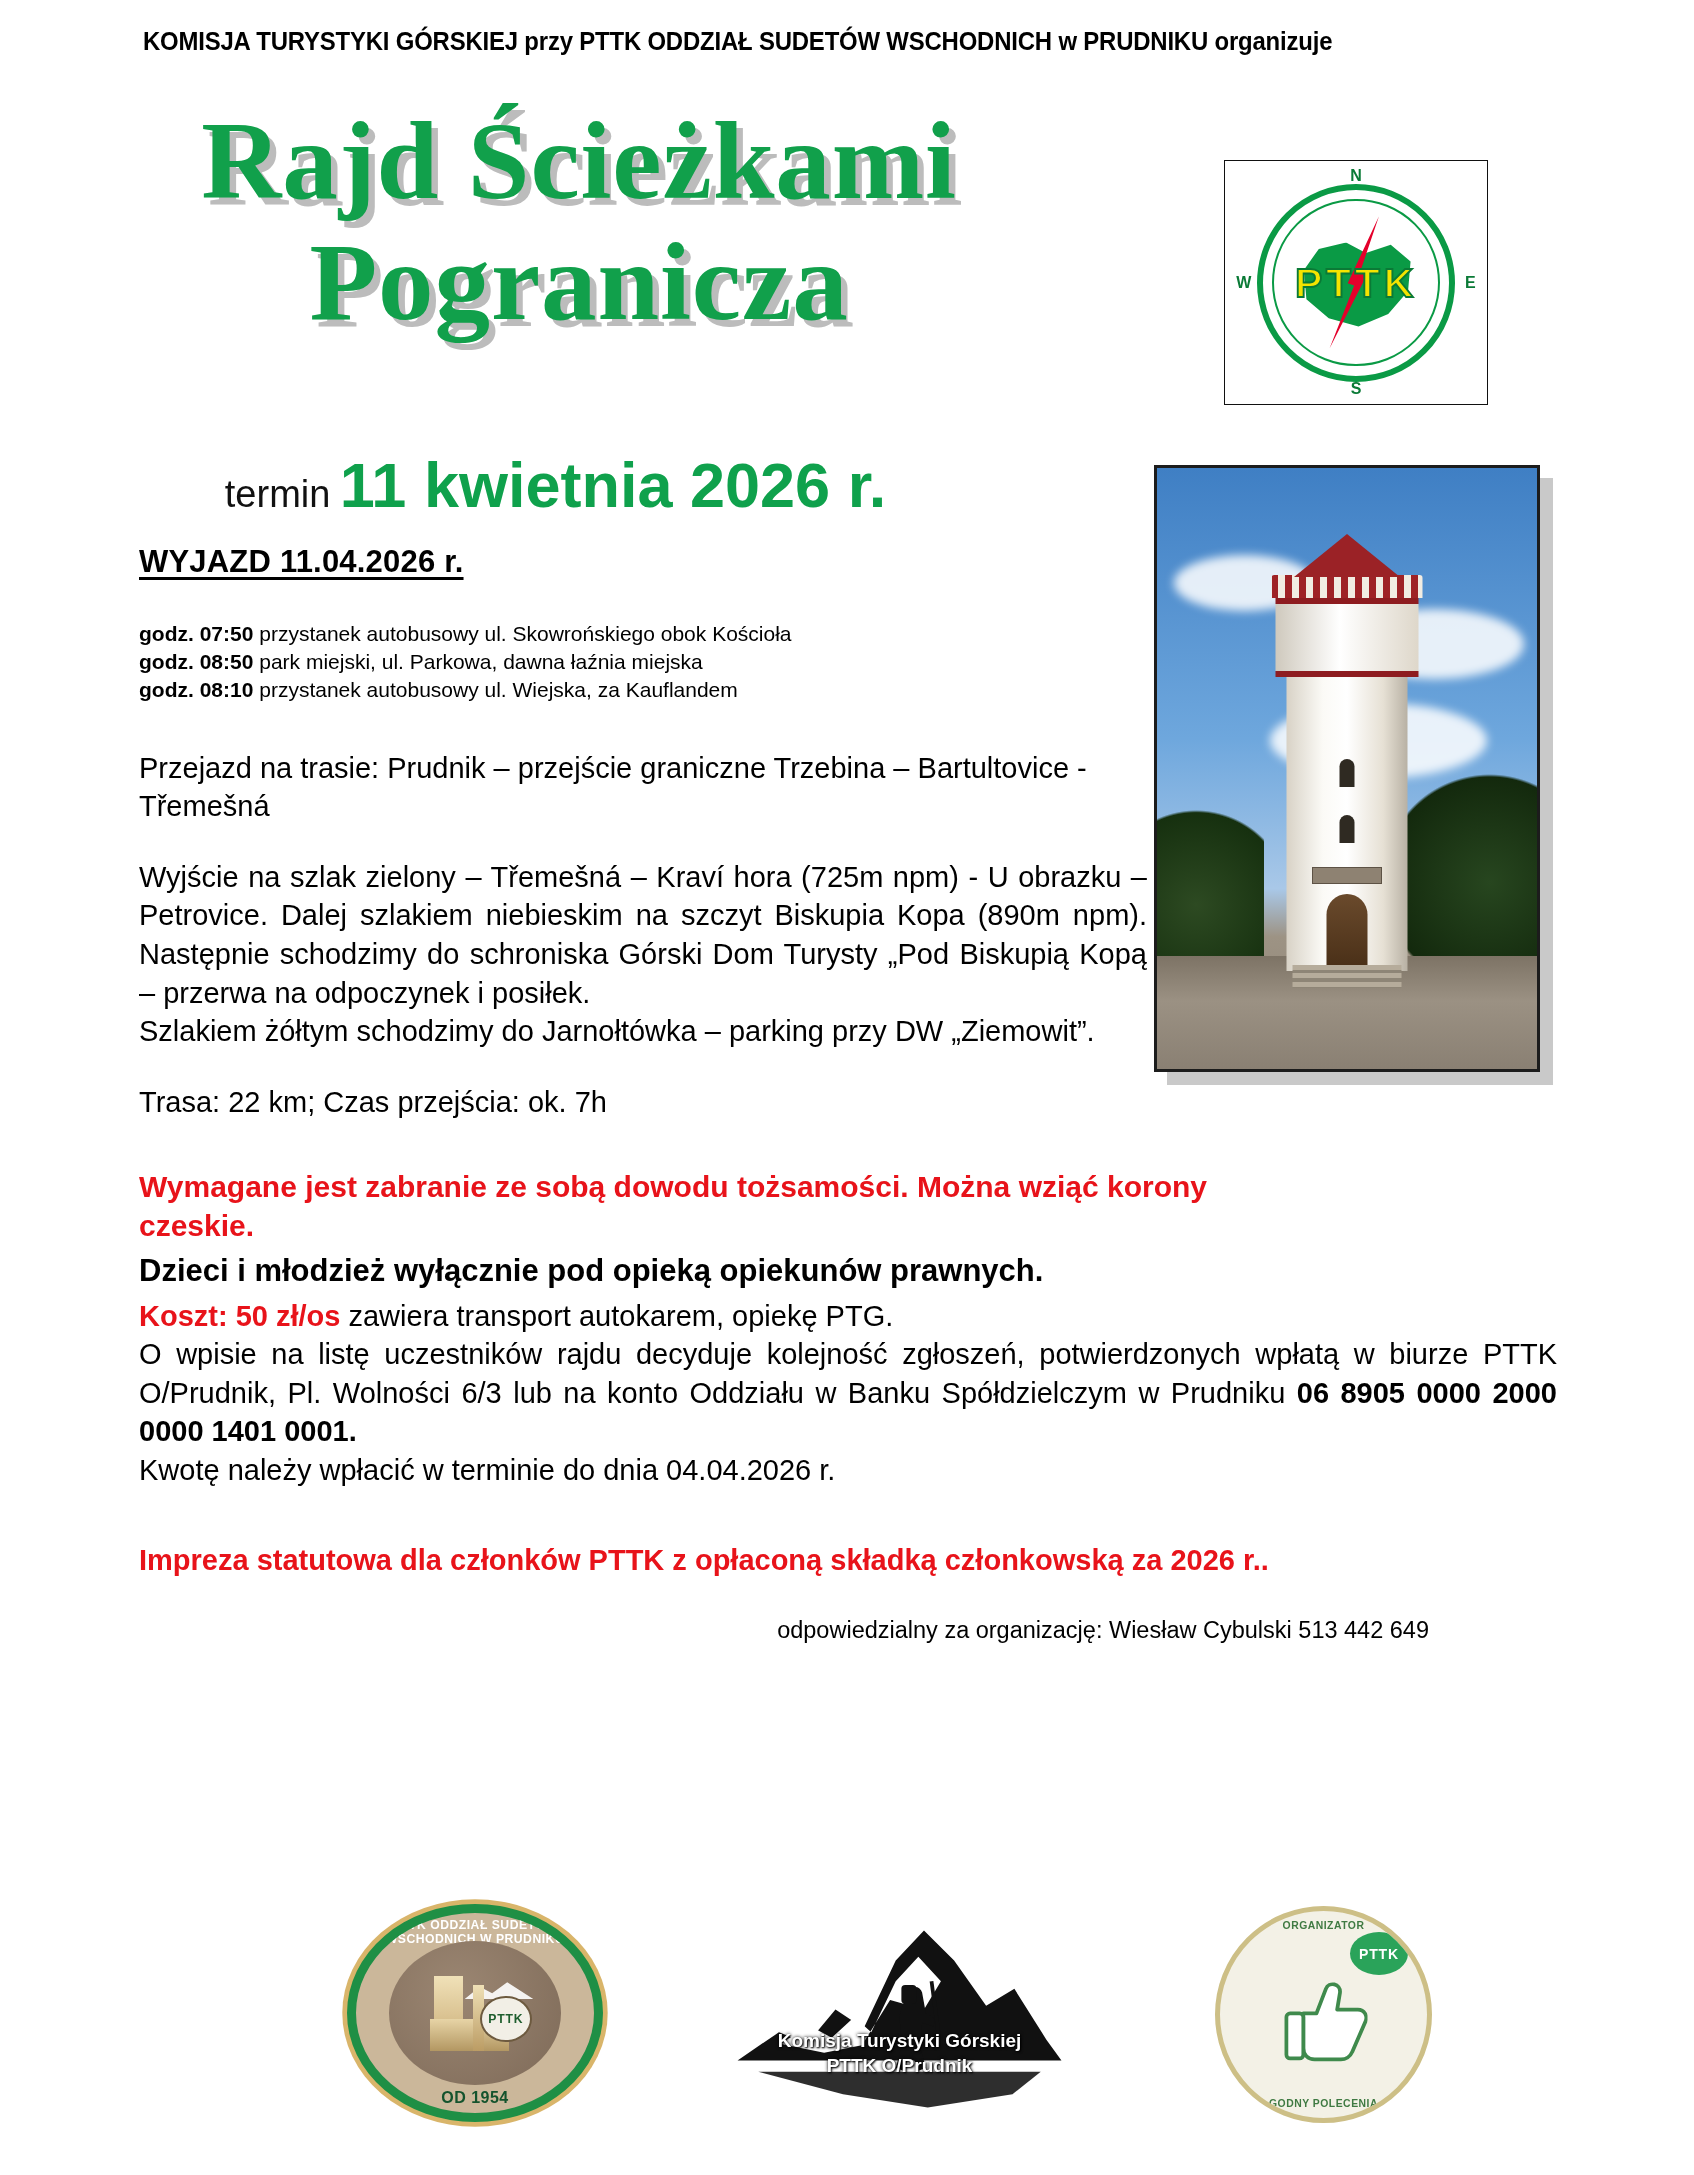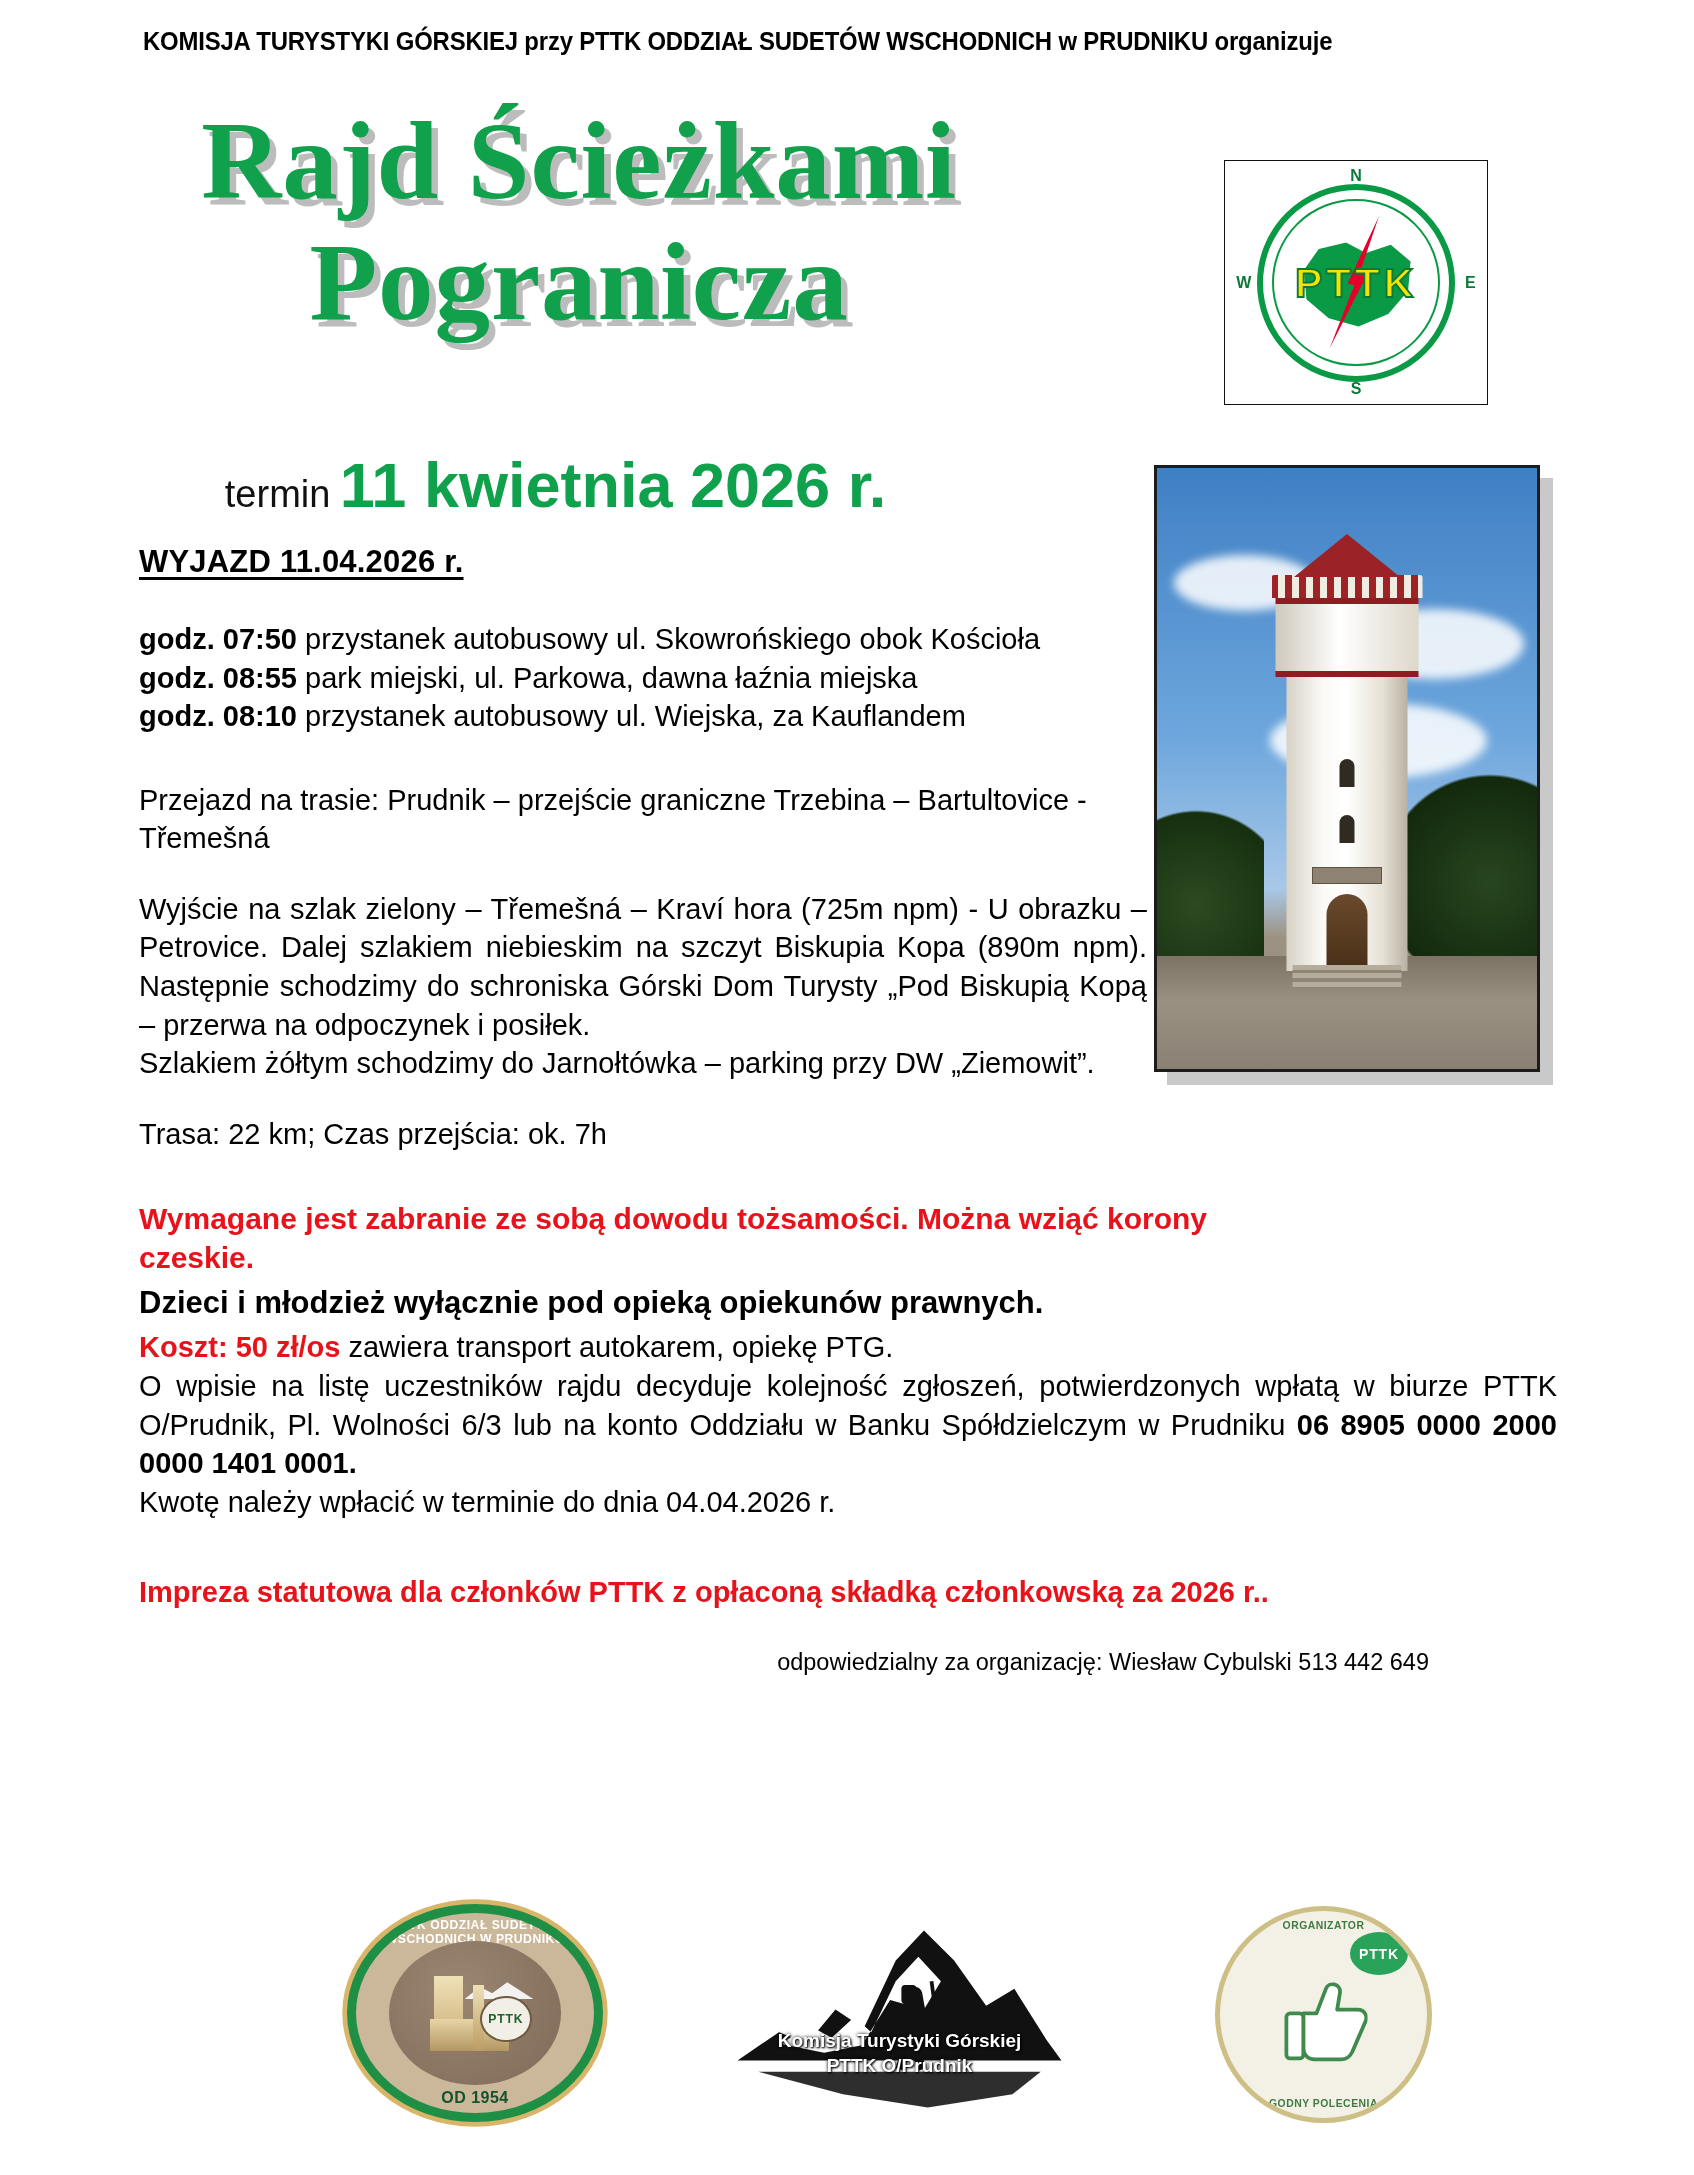--- a/index.html
+++ b/index.html
@@ -92,21 +92,21 @@
     font-size: 31px;
     font-weight: bold;
     text-decoration: underline;
     text-underline-offset: 4.7px;
     letter-spacing: 0.2px;
     margin: 0 0 40px 0;
   }
 
   .times { margin: 0 0 45px 0; }
   .time-row {
-    font-size: 29px;
+    font-size: 21px;
     line-height: 1.33;
     white-space: nowrap;
   }
   .time-row b { font-weight: bold; }
 
   p.body {
     font-size: 29px;
     line-height: 1.33;
     margin: 0 0 32px 0;
   }
@@ -516,21 +516,21 @@
   <div class="content">
 
     <div class="wyjazd col-narrow">WYJAZD 11.04.2026 r.</div>
 
     <div class="times">
       <div class="time-row">
         <b>godz. 07:50</b>
         <span>przystanek autobusowy ul. Skowrońskiego obok Kościoła</span>
       </div>
       <div class="time-row">
-        <b>godz. 08:55</b>
+        <b>godz. 08:50</b>
         <span>park miejski, ul. Parkowa, dawna łaźnia miejska</span>
       </div>
       <div class="time-row">
         <b>godz. 08:10</b>
         <span>przystanek autobusowy ul. Wiejska, za Kauflandem</span>
       </div>
     </div>
 
     <p class="body col-narrow">Przejazd na trasie: Prudnik – przejście graniczne Trzebina – Bartultovice - Třemešná</p>
 

